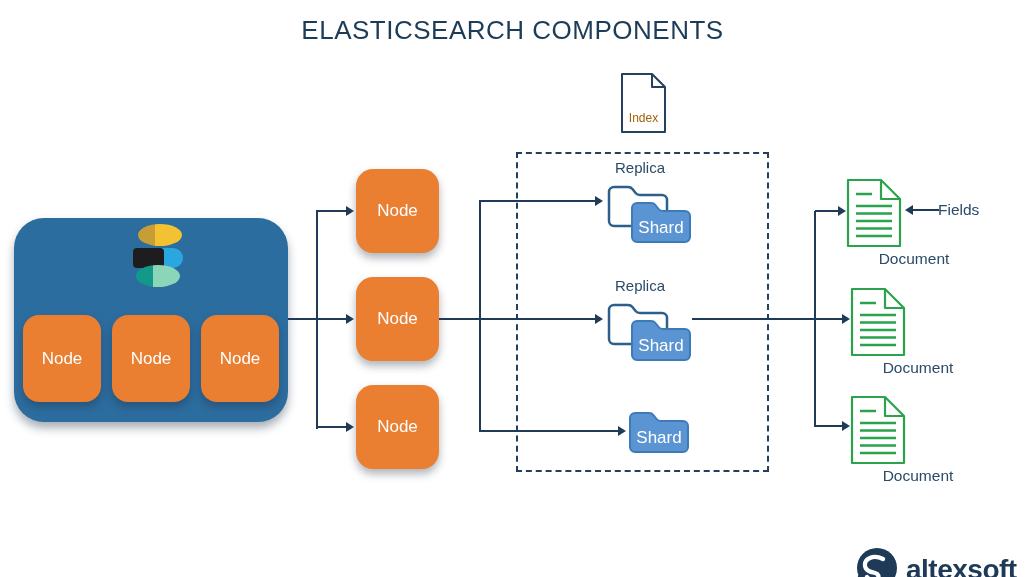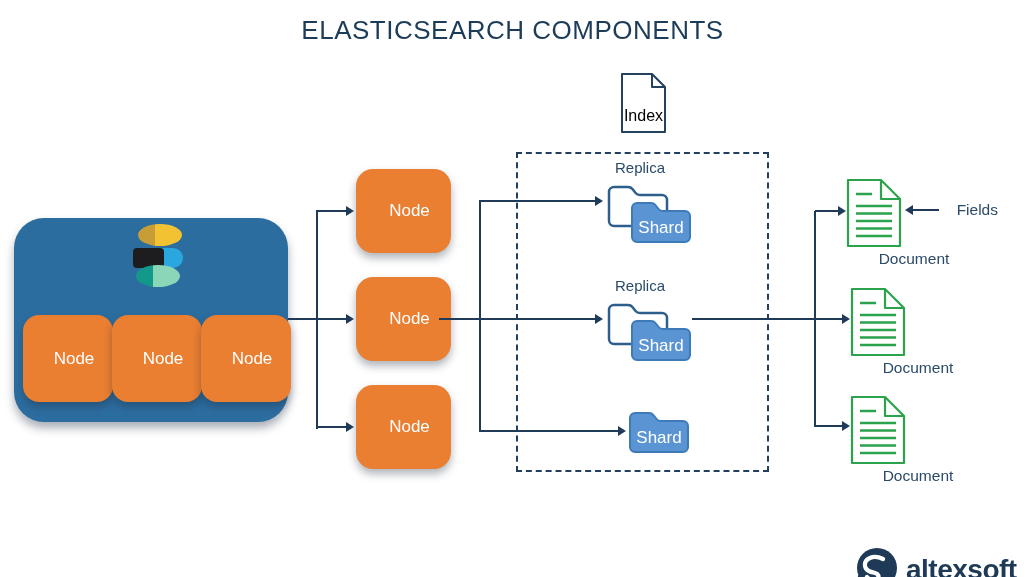--- a/index.html
+++ b/index.html
@@ -15,21 +15,21 @@
   
   .cluster-box{
     left:14px;top:218px;width:274px;height:204px;border-radius:30px;
     background:#2c6da0;box-shadow:0 6px 10px rgba(40,55,75,.4);
   }
   .cluster-label{
     left:14px;top:285px;width:274px;text-align:center;color:#fff;font-size:17px;
   }
   .node{
     background:#ea7e31;color:#fff;display:flex;align-items:center;justify-content:center;
-    font-size:17px;box-shadow:0 5px 8px rgba(30,40,55,.35);padding-left:12px;
+    font-size:17px;box-shadow:0 5px 8px rgba(30,40,55,.35);
   }
   .node.inner{width:78px;height:87px;top:315px;border-radius:16px;}
   .node.mid{left:356px;width:83px;height:84px;border-radius:17px;}
   
   .dashed-box{
     left:516px;top:152px;width:253px;height:320px;
     border:2px dashed #22405d;box-sizing:border-box;background:transparent;
   }
   
   .hline{position:absolute;height:2px;background:#1f3b57;}
@@ -37,21 +37,21 @@
   .arr-r{position:absolute;width:0;height:0;border-top:5px solid transparent;border-bottom:5px solid transparent;border-left:8px solid #1f3b57;}
   .arr-l{position:absolute;width:0;height:0;border-top:5px solid transparent;border-bottom:5px solid transparent;border-right:8px solid #1f3b57;}
   
   .navy-label{color:#2a4a68;font-size:15px;text-align:center;}
   .shard-text{
     position:absolute;left:0;bottom:7px;width:100%;text-align:center;
     color:#fff;font-size:17px;
   }
   .index-text{
     position:absolute;left:0;bottom:9px;width:100%;text-align:center;
-    color:#000000;font-size:16px;
+    color:#a16207;font-size:12px;
   }
   .doc-label{width:120px;text-align:center;color:#2a4a68;font-size:15.5px;margin-left:40px;}
   
   .brand{left:854px;top:547px;display:flex;align-items:center;gap:8px;text-align:center;}
   .brand-name{font-size:28px;font-weight:700;color:#1e3a56;letter-spacing:-0.5px;}
 </style>
 </head>
 <body>
 
 <div class="canvas">
@@ -148,21 +148,21 @@
   </svg>
   <div class="abs doc-label" style="left:818px;top:359px;">Document</div>
 
   <svg class="abs" style="left:850px;top:395px;" width="56" height="70" viewBox="0 0 56 70">
     <path d="M2,2 H35 L54,21 V68 H2 Z" fill="#fff" stroke="#2aa34c" stroke-width="2.2" stroke-linejoin="round"></path>
     <path d="M35,2 V21 H54" fill="none" stroke="#2aa34c" stroke-width="2.2" stroke-linejoin="round"></path>
     <path d="M10,16 H26 M10,28 H46 M10,35.5 H46 M10,43 H46 M10,50.5 H46 M10,58 H46" stroke="#2aa34c" stroke-width="2.4"></path>
   </svg>
   <div class="abs doc-label" style="left:818px;top:467px;">Document</div>
 
-  <div class="abs navy-label" style="left:938px;top:201px;width:60px;text-align:right;font-size:15.5px;">Fields</div>
+  <div class="abs navy-label" style="left:938px;top:201px;width:60px;text-align:left;font-size:15.5px;">Fields</div>
   <div class="arr-l" style="left:905px;top:205px;"></div>
   <div class="hline" style="left:913px;top:209px;width:26px;"></div>
 
   <div class="hline" style="left:288px;top:318px;width:30px;"></div>
   <div class="vline" style="left:316px;top:210px;height:219px;"></div>
   <div class="hline" style="left:317px;top:210px;width:30px;"></div>
   <div class="arr-r" style="left:346px;top:206px;"></div>
   <div class="hline" style="left:317px;top:318px;width:30px;"></div>
   <div class="arr-r" style="left:346px;top:314px;"></div>
   <div class="hline" style="left:317px;top:426px;width:30px;"></div>

